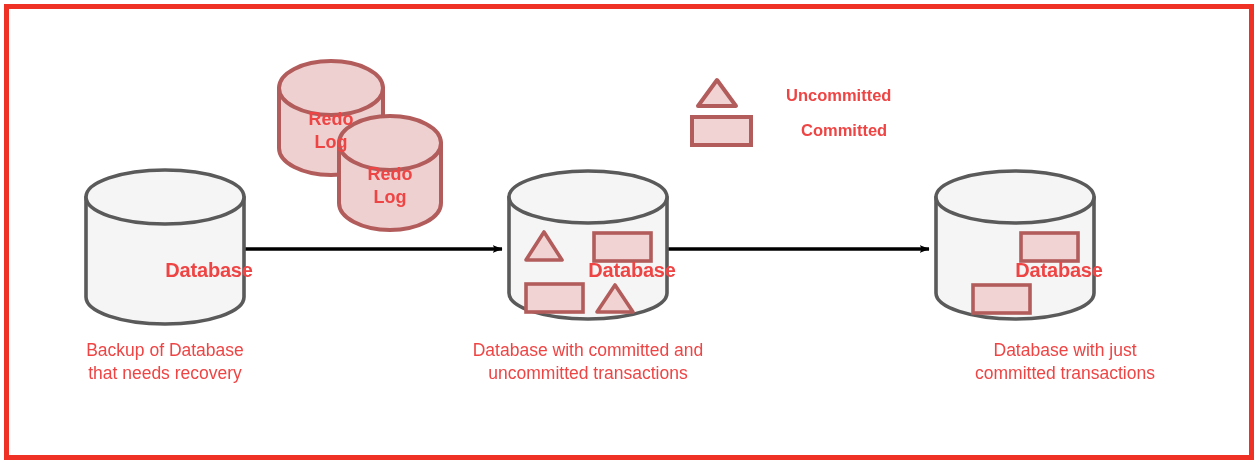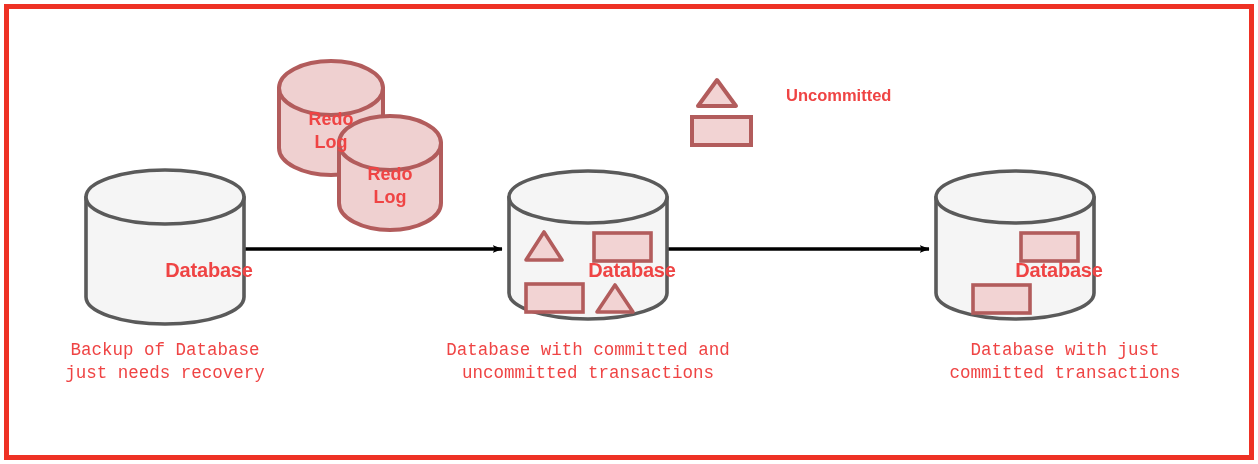--- a/index.html
+++ b/index.html
@@ -48,21 +48,20 @@
   }
   .redo-name {
     font-weight: bold;
     font-size: 18px;
     line-height: 1.25;
   }
   .caption {
     font-size: 17.5px;
     font-weight: normal;
     line-height: 1.32;
-    font-family: Liberation Mono, monospace;
   }
   .legend-text {
     font-weight: bold;
     font-size: 16.5px;
     text-align: left;
   }
 </style>
 </head>
 <body>
 
@@ -128,22 +127,23 @@
   <div class="label-text redo-name" style="left:279px; top:108px; width:104px;"><span>Redo</span><br><span>Log</span></div>
 
   <div class="label-text redo-name" style="left:339px; top:163px; width:102px;"><span>Redo</span><br><span>Log</span></div>
 
   <div class="label-text db-name" style="left:86px; top:259px; width:158px;">Database</div>
 
   <div class="label-text db-name" style="left:509px; top:259px; width:158px;">Database</div>
 
   <div class="label-text db-name" style="left:936px; top:259px; width:158px;">Database</div>
 
-  <div class="label-text caption" style="left:45px; top:339px; width:240px;"><span>Backup of Database</span><br><span>just needs recovery</span></div>
+  <div class="label-text caption" style="left:45px; top:339px; width:240px;"><span>Backup of Database</span><br><span>that needs recovery</span></div>
 
   <div class="label-text caption" style="left:428px; top:339px; width:320px;"><span>Database with committed and</span><br><span>uncommitted transactions</span></div>
 
   <div class="label-text caption" style="left:925px; top:339px; width:280px;"><span>Database with just</span><br><span>committed transactions</span></div>
 
   <div class="label-text legend-text" style="left:786px; top:86px; width:200px;">Uncommitted</div>
 
+  <div class="label-text legend-text" style="left:801px; top:121px; width:200px;">Committed</div>
 
 </div>
 
 </body></html>

